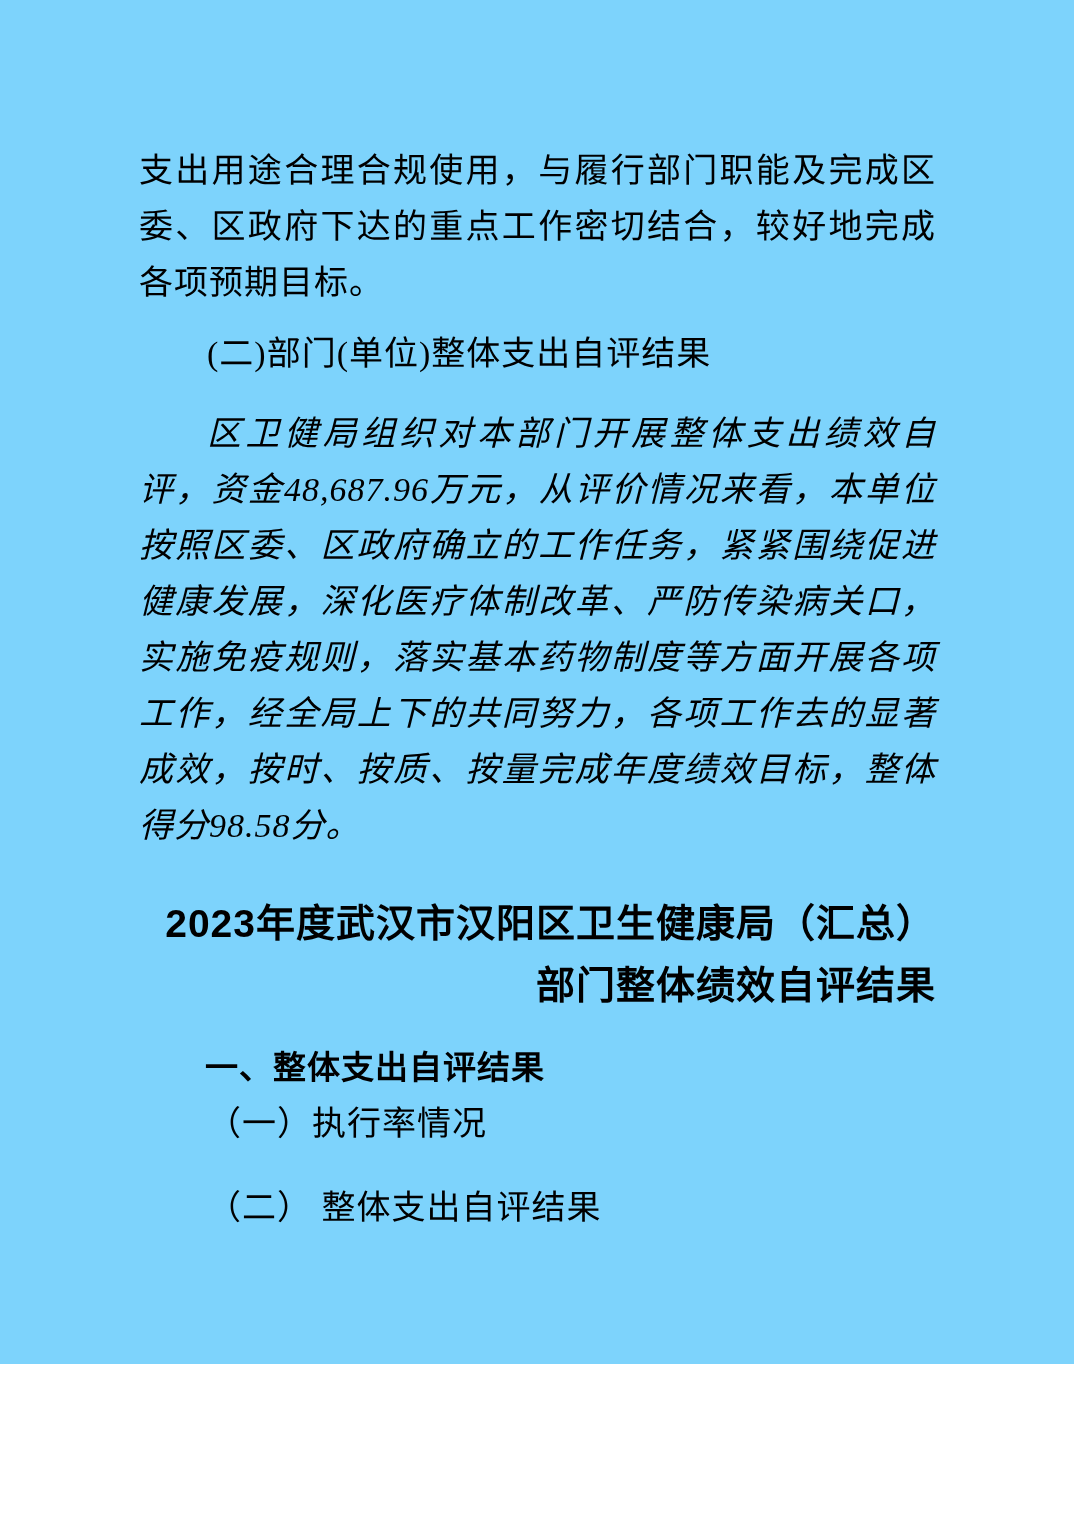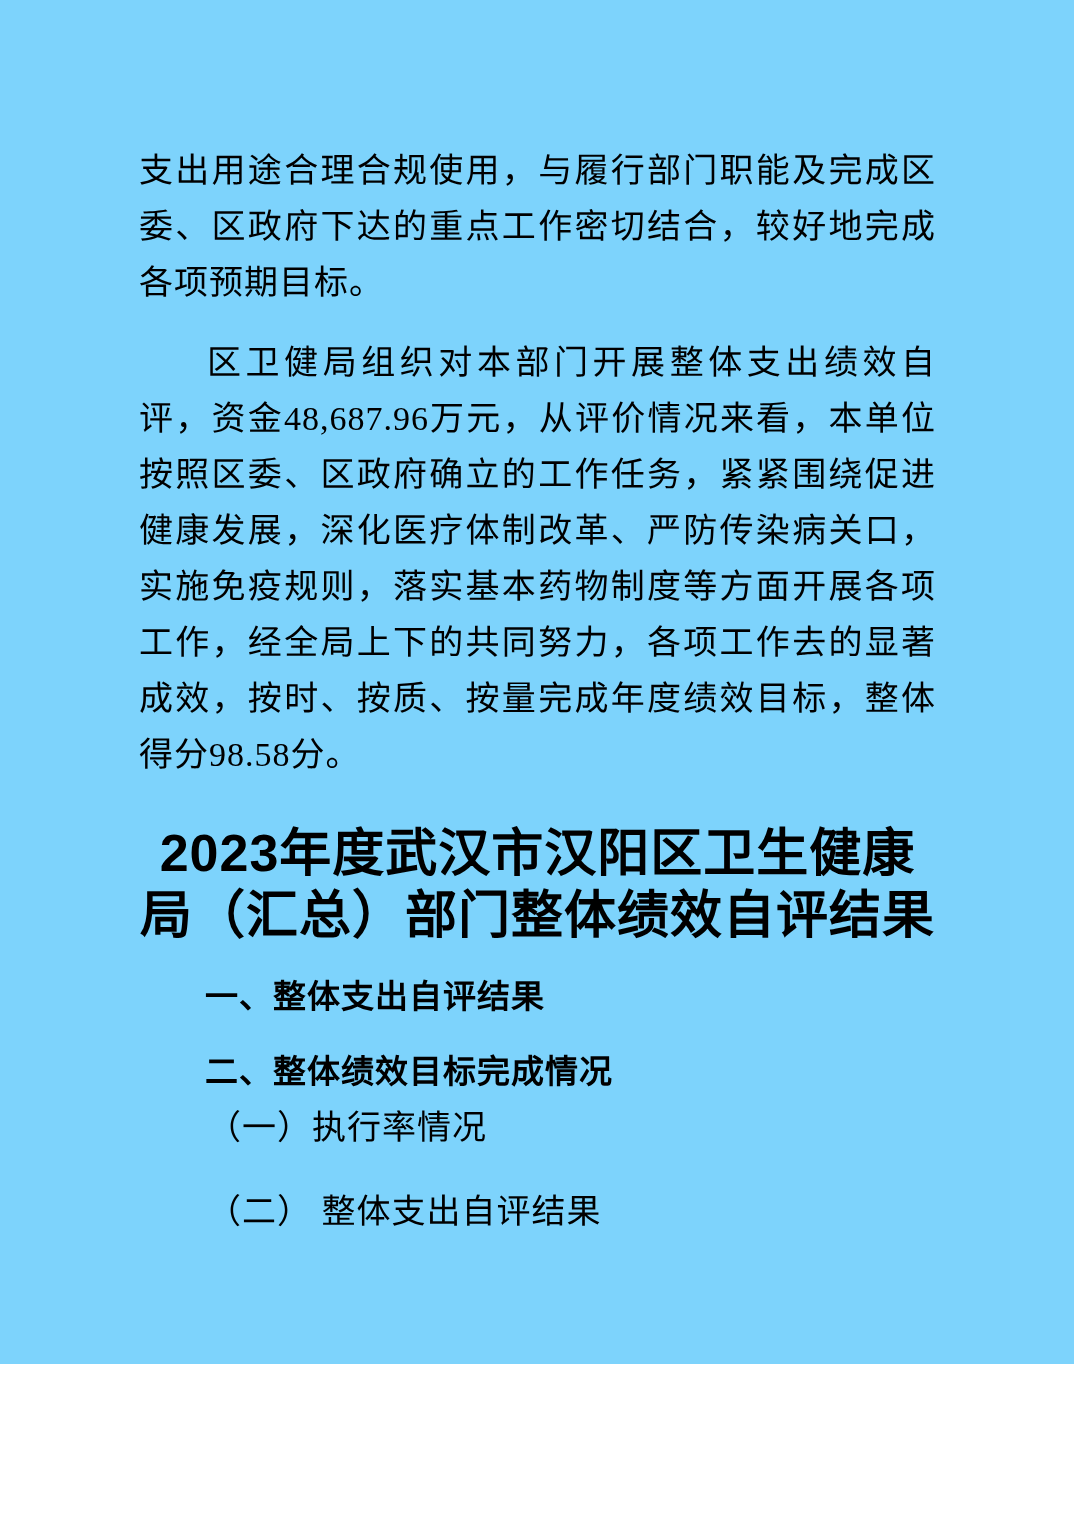--- a/index.html
+++ b/index.html
@@ -29,28 +29,28 @@
     text-align: justify;
     text-justify: inter-ideograph;
     letter-spacing: 1px;
     color: #000000;
     font-weight: 400;
   }
   .indent-2em {
     text-indent: 2em;
   }
   .mt-sec-heading { margin-top: 15px; }
-  .mt-paragraph  { margin-top: 24px; }
+  .mt-paragraph  { margin-top: 24px; font-style: italic; }
   .report-title {
     margin: 39px 0 0 0;
     font-family: "Liberation Sans", "DejaVu Sans", sans-serif;
-    font-size: 52px;
+    font-size: 39px;
     line-height: 62px;
     font-weight: 700;
-    text-align: center;
+    text-align: right;
     letter-spacing: 1px;
     color: #000000;
   }
   .heading-bold {
     margin: 0;
     font-family: "Liberation Sans", "DejaVu Sans", sans-serif;
     font-size: 33px;
     line-height: 56px;
     font-weight: 700;
     text-indent: 2em;
@@ -64,29 +64,29 @@
   .no-justify { text-align: left; }
 </style>
 </head>
 <body>
 
 <div class="page">
   <div class="content">
 
     <p class="body-text">支出用途合理合规使用，与履行部门职能及完成区委、区政府下达的重点工作密切结合，较好地完成各项预期目标。</p>
 
+    <p class="body-text indent-2em mt-sec-heading no-justify">(二)部门(单位)整体支出自评结果</p>
 
     <p class="body-text indent-2em mt-paragraph">区卫健局组织对本部门开展整体支出绩效自评，资金48,687.96万元，从评价情况来看，本单位按照区委、区政府确立的工作任务，紧紧围绕促进健康发展，深化医疗体制改革、严防传染病关口，实施免疫规则，落实基本药物制度等方面开展各项工作，经全局上下的共同努力，各项工作去的显著成效，按时、按质、按量完成年度绩效目标，整体得分98.58分。</p>
 
     <h1 class="report-title">2023年度武汉市汉阳区卫生健康局（汇总）部门整体绩效自评结果</h1>
 
     <h2 class="heading-bold mt-h1">一、整体支出自评结果</h2>
 
 
-    <h2 class="heading-bold mt-h2">二、整体绩效目标完成情况</h2>
 
     <p class="body-text indent-2em no-justify">（一）执行率情况</p>
 
 
     <p class="body-text indent-2em mt-last no-justify">（二） 整体支出自评结果</p>
 
   </div>
 </div>
 
 </body></html>

